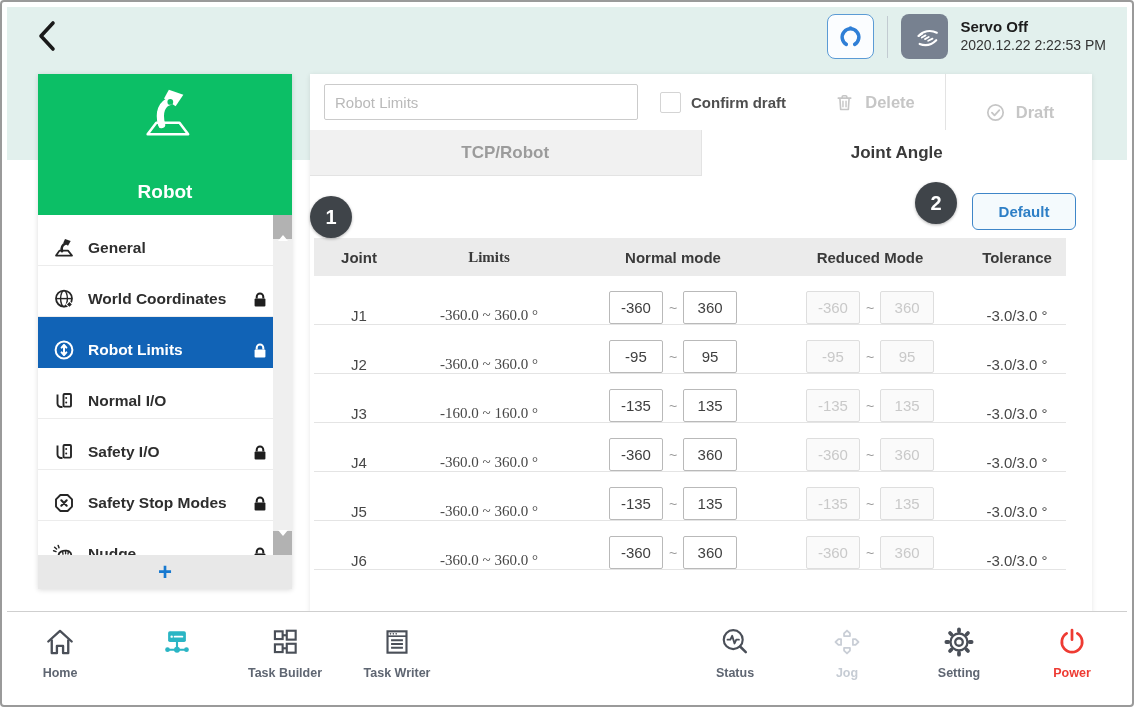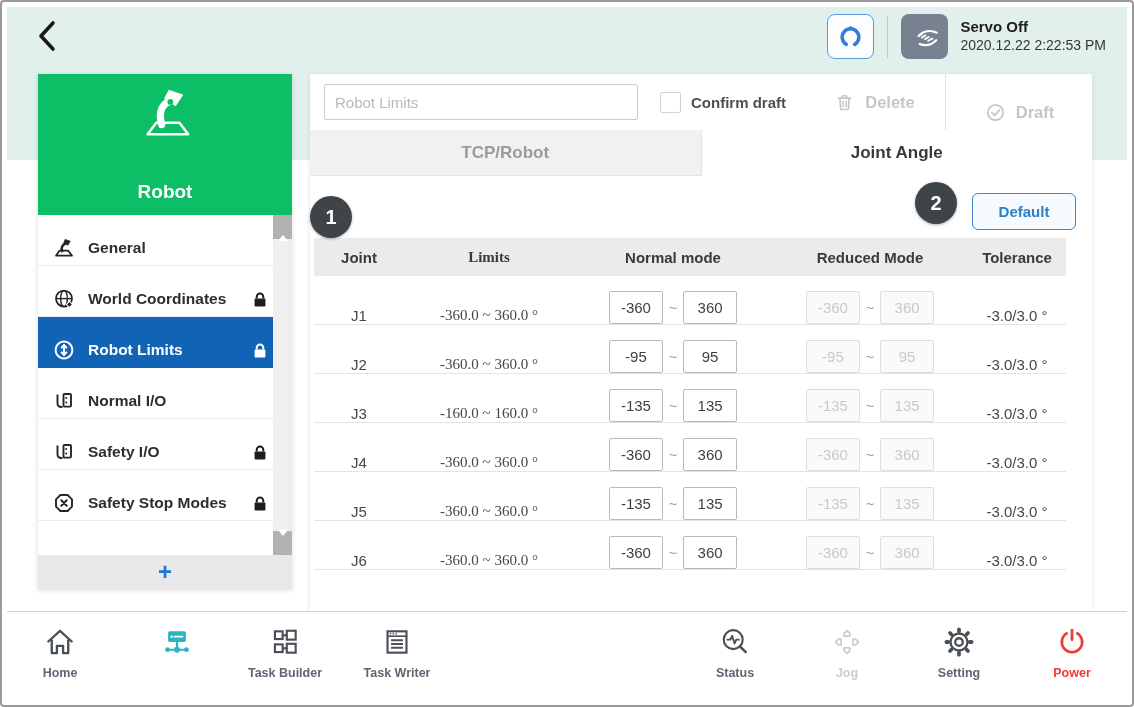--- a/index.html
+++ b/index.html
@@ -214,20 +214,36 @@
         </span>
         <span class="mi-label">Safety Stop Modes</span>
         <span class="mi-lock">
           <svg width="16" height="17" viewBox="0 0 15 16">
               <path d="M4.4 7 V5.4 a3.1 3.1 0 0 1 6.2 0 V7" fill="none" stroke="currentColor" stroke-width="1.9"></path>
               <rect x="2.4" y="7" width="10.2" height="7.6" rx="1" fill="currentColor"></rect>
             </svg>
         </span>
       </div>
 
+      <div class="m-item">
+        <span class="mi-icon">
+          <svg width="24" height="24" viewBox="0 0 24 24">
+            <path d="M8.5 17.5 C5.8 15.5 5.8 11.2 9 9.6 C12.6 7.8 17.4 8.4 18.8 11.2 C20.2 14.2 18.6 17.5 15 17.5 Z" fill="none" stroke="currentColor" stroke-width="1.8" stroke-linejoin="round"></path>
+            <path d="M10.6 9.6 L11 12.2 M13.6 8.8 L13.6 11.8 M16.4 9.2 L16 12" stroke="currentColor" stroke-width="1.4" stroke-linecap="round"></path>
+            <path d="M2.6 5.2 L4.6 7 M6.2 3.4 L7 5.8 M1.6 8.8 L4 9.6" stroke="currentColor" stroke-width="1.5" stroke-linecap="round"></path>
+          </svg>
+        </span>
+        <span class="mi-label">Nudge</span>
+        <span class="mi-lock">
+          <svg width="16" height="17" viewBox="0 0 15 16">
+              <path d="M4.4 7 V5.4 a3.1 3.1 0 0 1 6.2 0 V7" fill="none" stroke="currentColor" stroke-width="1.9"></path>
+              <rect x="2.4" y="7" width="10.2" height="7.6" rx="1" fill="currentColor"></rect>
+            </svg>
+        </span>
+      </div>
     </div>
 
     <div class="scrollbar">
       <button class="sb-btn sb-up"><span class="tri-up"></span></button>
       <button class="sb-btn sb-down"><span class="tri-down"></span></button>
     </div>
 
     <button class="add-bar">+</button>
   </div>
 

